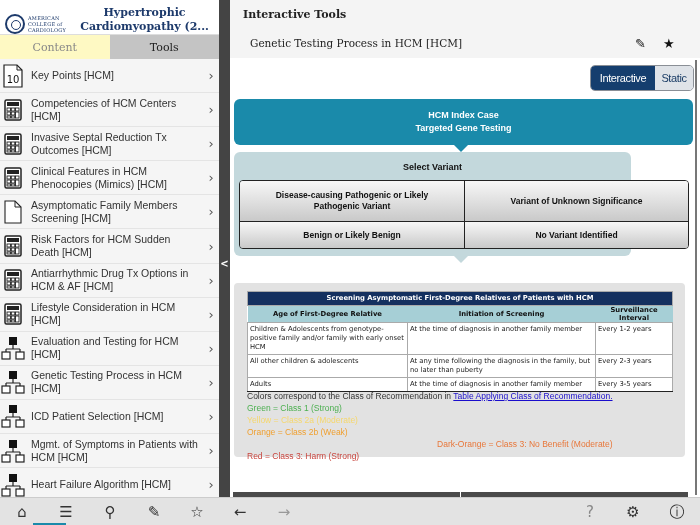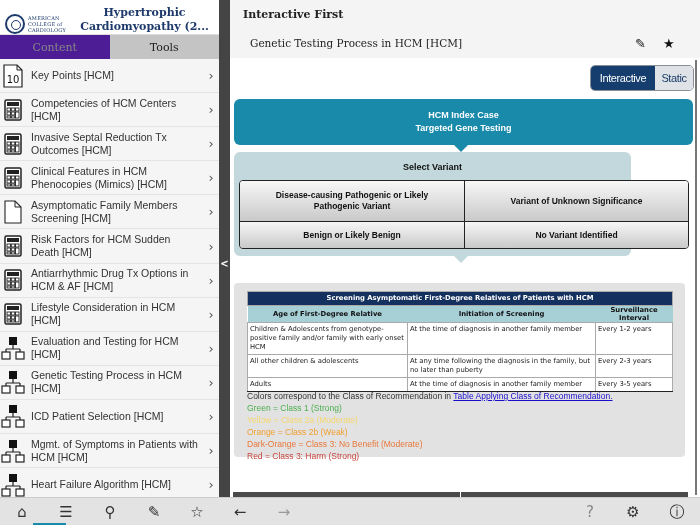--- a/index.html
+++ b/index.html
@@ -9,21 +9,21 @@
   
   .sidebar { position: absolute; left: 0; top: 0; width: 219px; height: 497px; background: #f5f5f5; overflow: hidden; }
   .sb-header { height: 35px; background: #fff; display: flex; align-items: flex-end; border-bottom: 1px solid #ddd; }
   .logo { width: 70px; display: flex; align-items: center; padding-left: 5px; }
   .logo-seal { width: 20px; height: 20px; border-radius: 50%; border: 2px solid #1d3a6b; position: relative; }
   .logo-seal::after { content: ""; position: absolute; left: 4px; top: 4px; width: 8px; height: 8px; border-radius: 50%; border: 1px solid #1d3a6b; }
   .logo-text { font-size: 5px; line-height: 6px; color: #1d3a6b; margin-left: 3px; font-family: "DejaVu Serif", serif; letter-spacing: 0.2px; }
   .app-title { flex: 1; text-align: center; color: #1d3a6b; font-weight: bold; font-size: 11px; line-height: 14px; font-family: "DejaVu Serif", serif; }
   .sb-tabs { display: flex; height: 24px; }
   .sb-tab { flex: 1; display: flex; align-items: center; justify-content: center; font-size: 11px; font-family: "DejaVu Serif", serif; }
-  .sb-tab.content { background: #4c1d95; color: #888; }
+  .sb-tab.content { background: #fef9c3; color: #888; }
   .sb-tab.tools { background: #c4c4c4; color: #222; }
   .sb-list { background: #f5f5f5; }
   .sb-item { height: 34.1px; display: flex; align-items: center; border-bottom: 1px solid #e4e4e4; position: relative; }
   .sb-icon { width: 24px; height: 26px; margin-left: 1px; margin-right: 6px; display: flex; align-items: center; justify-content: center; flex-shrink: 0; }
   .sb-label { flex: 1; font-size: 10.5px; line-height: 13px; color: #333; font-family: Liberation Sans, sans-serif; padding-right: 4px; }
   .sb-chev { width: 16px; color: #555; font-size: 13px; text-align: center; font-family: "DejaVu Sans", sans-serif; }
 
   .divider { position: absolute; left: 219px; top: 0; width: 11px; height: 497px; background: #444; }
   .collapse-handle { position: absolute; left: 219px; top: 257px; width: 11px; height: 14px; color: #fff; font-size: 10px; font-weight: bold; text-align: center; font-family: "DejaVu Sans", sans-serif; line-height: 14px; }
 
@@ -293,21 +293,21 @@
           <span class="sb-chev">›</span>
         </div>
       </div>
   </div>
 
   <div class="divider"></div>
   <div class="collapse-handle">&lt;</div>
 
   <div class="main">
     <div class="main-head"></div>
-    <div class="section-title">Interactive First</div>
+    <div class="section-title">Interactive Tools</div>
     <div class="tool-title">Genetic Testing Process in HCM [HCM]</div>
     <div class="head-icon" style="left:405px;">✎</div>
     <div class="head-icon" style="left:433px;">★</div>
 
     <div class="seg">
       <div class="seg-btn active">Interactive</div>
       <div class="seg-btn inactive">Static</div>
     </div>
     <div class="scroll-line"></div>
 
@@ -355,21 +355,21 @@
             <td>Every 3-5 years</td>
           </tr>
         </tbody>
           </table>
         <div class="legend">
           <div class="intro"><span>Colors correspond to the Class of Recommendation in </span><a>Table Applying Class of Recommendation.</a></div>
           <div id="legend-items">
               <div style="color: rgb(76, 175, 80);">Green = Class 1 (Strong)</div>
               <div style="color: rgb(245, 215, 110);">Yellow = Class 2a (Moderate)</div>
               <div style="color: rgb(240, 160, 48);">Orange = Class 2b (Weak)</div>
-              <div style="color: rgb(232, 119, 58);">Dark-Orange = Class 3: No Benefit (Moderate)</div>
+              <div style="color: rgb(232, 119, 58); text-align: right;">Dark-Orange = Class 3: No Benefit (Moderate)</div>
               <div style="color: rgb(200, 69, 62);">Red = Class 3: Harm (Strong)</div>
             </div>
         </div>
       </div>
     </div>
 
     <div class="bottom-bars">
       <div style="width:227px"></div>
       <div style="width:1px;background:#fff"></div>
       <div style="width:227px"></div>

